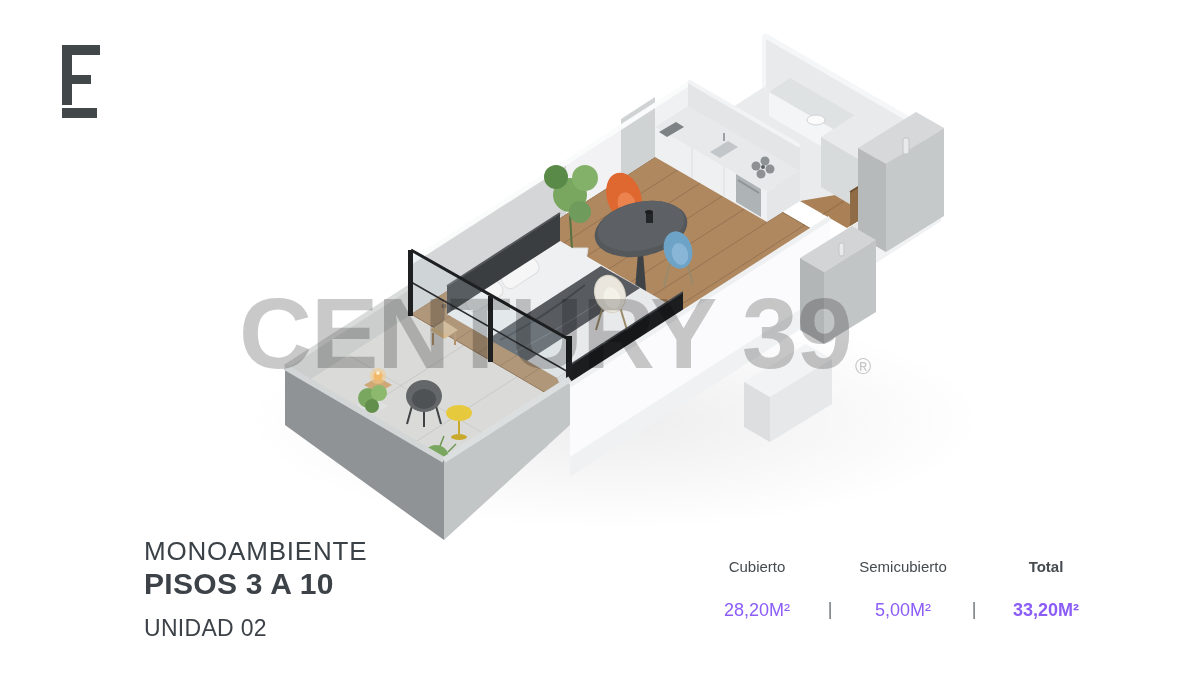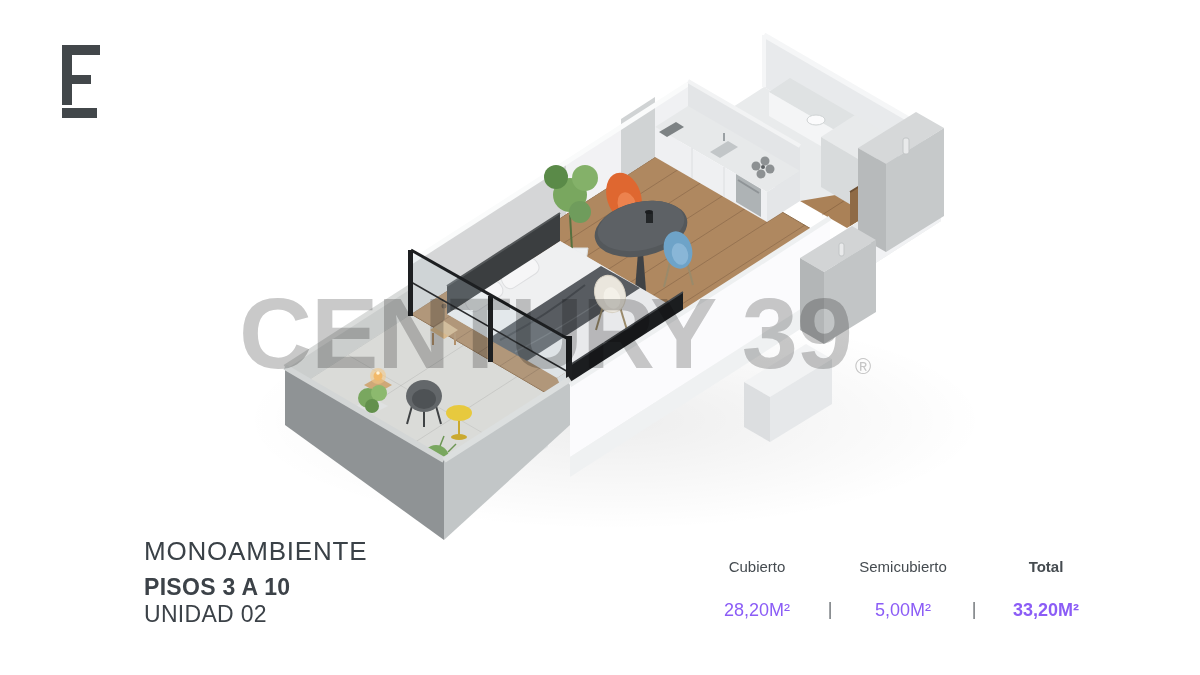--- a/index.html
+++ b/index.html
@@ -24,22 +24,22 @@
     position:absolute;left:239px;top:283px;
     font-size:101px;font-weight:bold;letter-spacing:-1px;
     color:#c9c9c9;mix-blend-mode:multiply;white-space:nowrap;
     line-height:1;z-index:30;
   }
   .watermark .reg{font-size:22px;font-weight:normal;position:relative;top:-6px;margin-left:3px;vertical-align:bottom;}
 
   
   .unit-info{position:absolute;left:144px;top:536px;color:#3c4248;z-index:40;}
   .unit-title{font-size:26px;letter-spacing:0.8px;font-weight:400;color:#3a4147;text-align:center;}
-  .unit-floors{font-size:23px;font-weight:bold;margin-top:7px;letter-spacing:0.3px;}
-  .unit-number{font-size:23px;font-weight:400;margin-top:0;letter-spacing:0.3px;}
+  .unit-floors{font-size:30px;font-weight:bold;margin-top:0;letter-spacing:0.3px;}
+  .unit-number{font-size:23px;font-weight:400;margin-top:14px;letter-spacing:0.3px;}
 
   
   .area-table{position:absolute;left:0;top:0;width:1200px;height:675px;pointer-events:none;z-index:40;text-decoration:underline;}
   .col-header{position:absolute;transform:translateX(-50%);font-size:15px;color:#454b50;top:558px;}
   .col-value{position:absolute;transform:translateX(-50%);font-size:18px;color:#8b5cf6;top:600px;}
   .bold{font-weight:bold;}
   .sep{position:absolute;transform:translateX(-50%);font-size:18px;color:#71767a;top:599px;}
   .c1{left:757px;} .c2{left:903px;} .c3{left:1046px;}
   .s1{left:830px;} .s2{left:974px;}
 </style>

